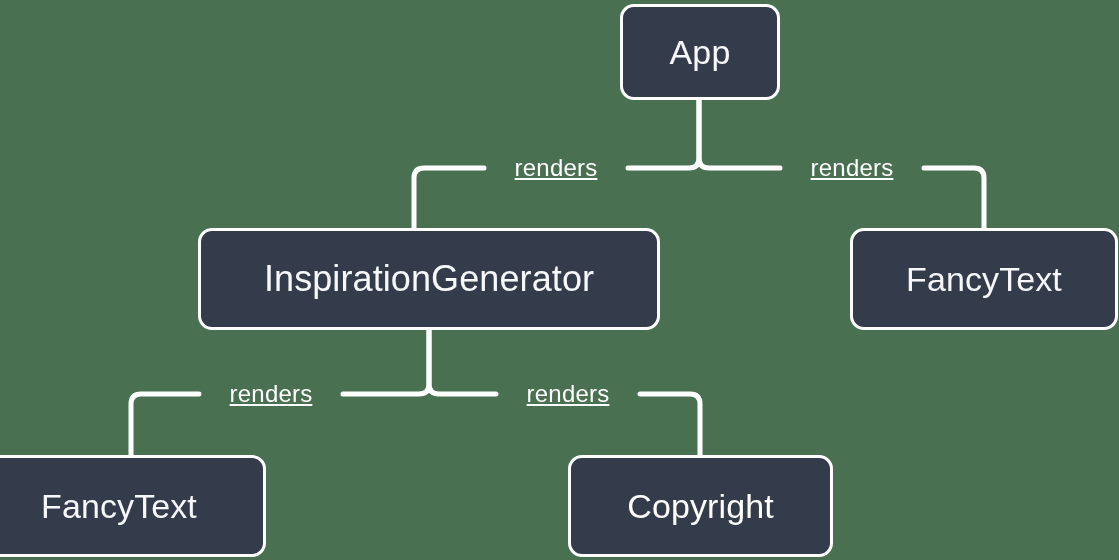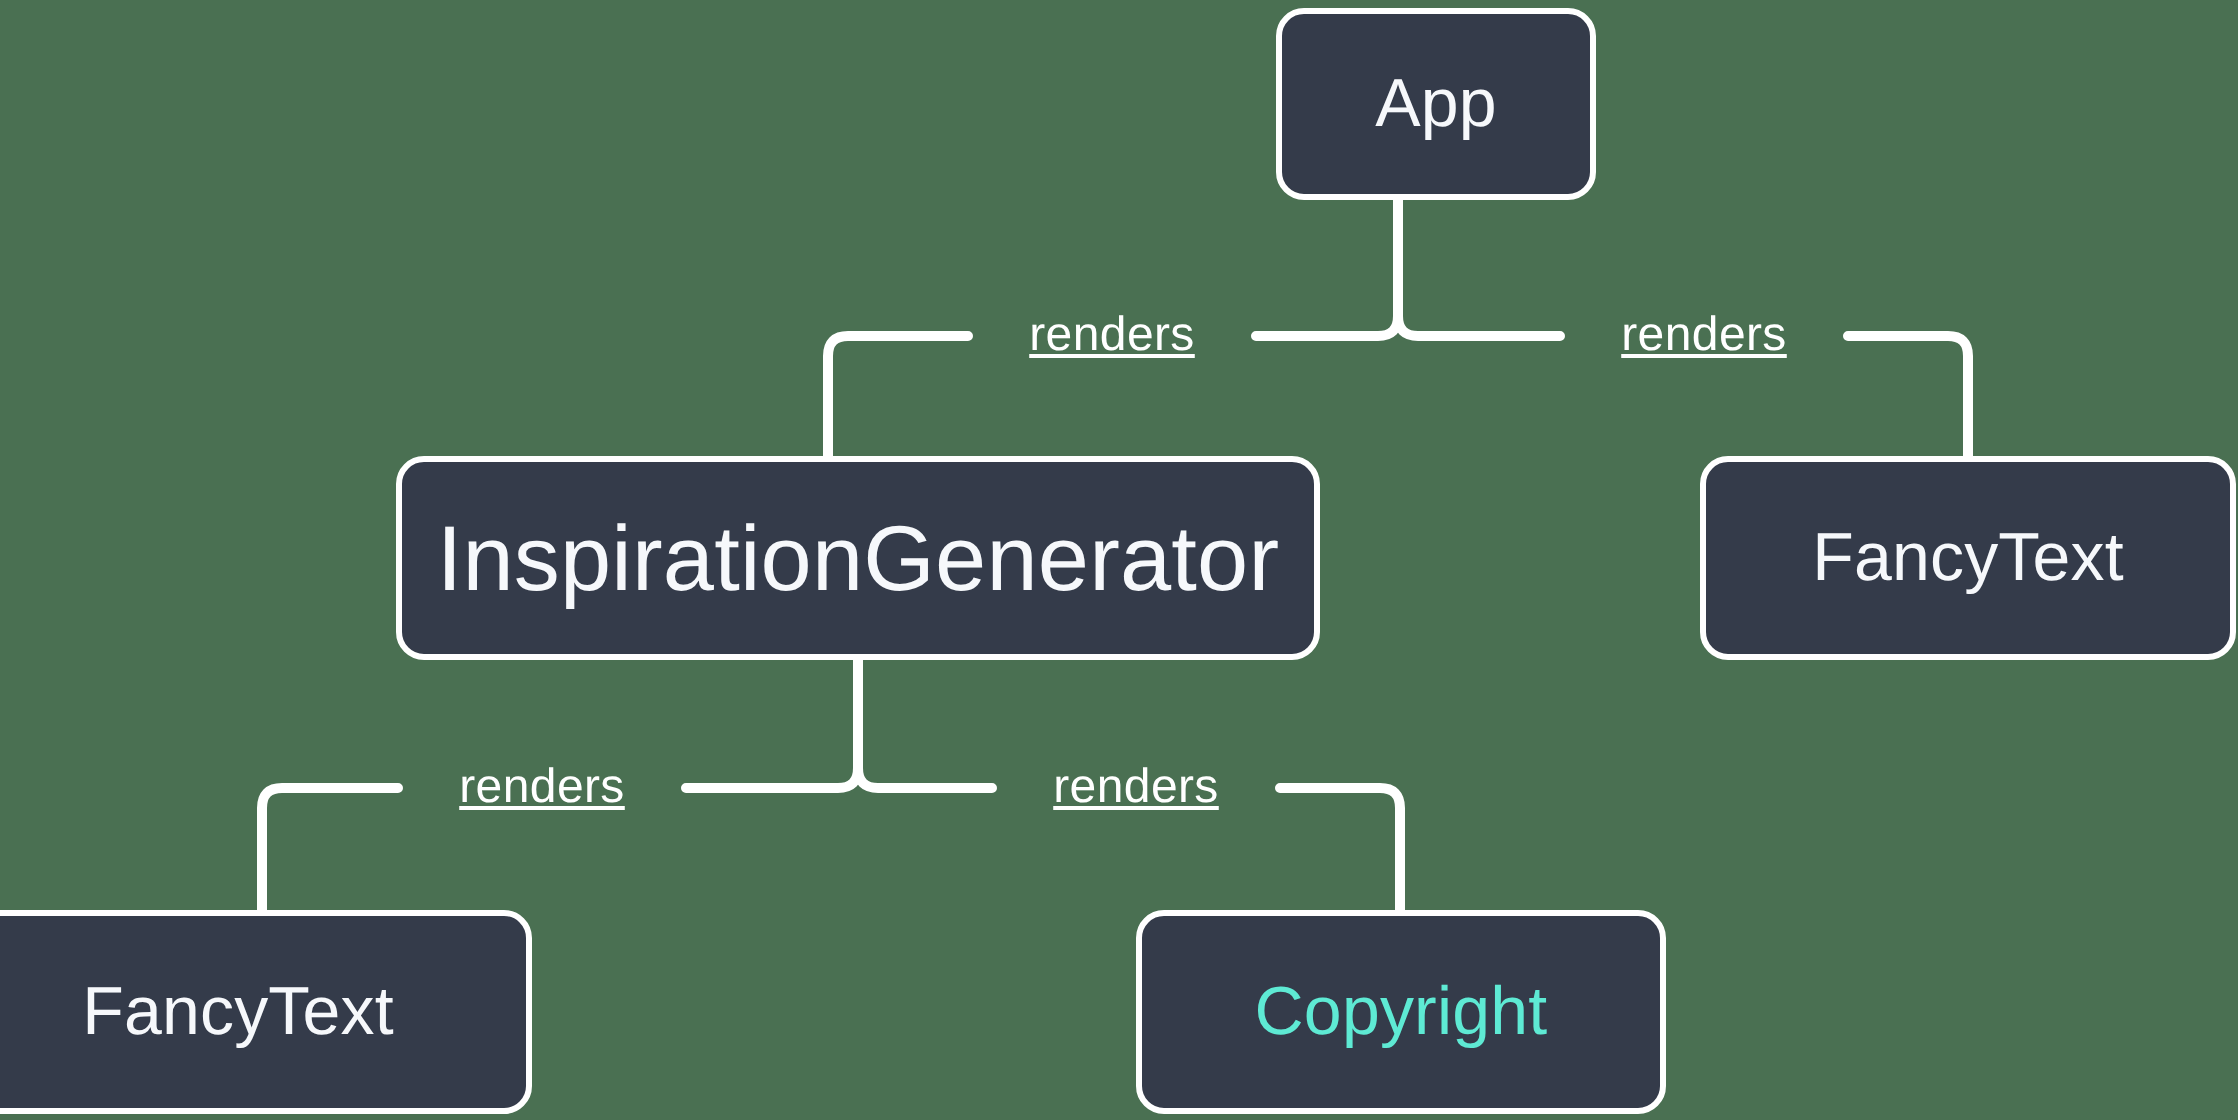--- a/index.html
+++ b/index.html
@@ -61,25 +61,25 @@
 <div id="diagram">
 
   <svg id="connectors" viewBox="0 0 1119 560" width="1119" height="560" aria-hidden="true">
       <path d="M 699 100 L 699 158 Q 699 168 689 168 L 628 168 M 484 168 L 424 168 Q 414 168 414 178 L 414 228" fill="none" stroke="#ffffff" stroke-width="5" stroke-linecap="round" stroke-linejoin="round"></path>
       <path d="M 699 100 L 699 158 Q 699 168 709 168 L 780 168 M 924 168 L 974 168 Q 984 168 984 178 L 984 228" fill="none" stroke="#ffffff" stroke-width="5" stroke-linecap="round" stroke-linejoin="round"></path>
       <path d="M 429 330 L 429 384 Q 429 394 419 394 L 343 394 M 199 394 L 141 394 Q 131 394 131 404 L 131 455" fill="none" stroke="#ffffff" stroke-width="5" stroke-linecap="round" stroke-linejoin="round"></path>
       <path d="M 429 330 L 429 384 Q 429 394 439 394 L 496 394 M 640 394 L 690 394 Q 700 394 700 404 L 700 455" fill="none" stroke="#ffffff" stroke-width="5" stroke-linecap="round" stroke-linejoin="round"></path>
     </svg>
 
   <div id="nodes-layer">
-      <div class="node" style="left: 638px; top: 4px; width: 160px; height: 96px; font-size: 34px; background: rgb(52, 59, 74); border-color: rgb(255, 255, 255); color: rgb(246, 248, 251);">App</div>
-      <div class="node" style="left: 198px; top: 228px; width: 462px; height: 102px; font-size: 46px; background: rgb(52, 59, 74); border-color: rgb(255, 255, 255); color: rgb(246, 248, 251);">InspirationGenerator</div>
+      <div class="node" style="left: 620px; top: 4px; width: 160px; height: 96px; font-size: 34px; background: rgb(52, 59, 74); border-color: rgb(255, 255, 255); color: rgb(246, 248, 251);">App</div>
+      <div class="node" style="left: 198px; top: 228px; width: 462px; height: 102px; font-size: 36px; background: rgb(52, 59, 74); border-color: rgb(255, 255, 255); color: rgb(246, 248, 251);">InspirationGenerator</div>
       <div class="node" style="left: 850px; top: 228px; width: 268px; height: 102px; font-size: 34px; background: rgb(52, 59, 74); border-color: rgb(255, 255, 255); color: rgb(246, 248, 251);">FancyText</div>
       <div class="node" style="left: -28px; top: 455px; width: 294px; height: 102px; font-size: 34px; background: rgb(52, 59, 74); border-color: rgb(255, 255, 255); color: rgb(246, 248, 251);">FancyText</div>
-      <div class="node" style="left: 568px; top: 455px; width: 265px; height: 102px; font-size: 34px; background: rgb(52, 59, 74); border-color: rgb(255, 255, 255); color: #5eead4;">Copyright</div>
+      <div class="node" style="left: 568px; top: 455px; width: 265px; height: 102px; font-size: 34px; background: rgb(52, 59, 74); border-color: rgb(255, 255, 255); color: #ffffff;">Copyright</div>
     </div>
   <div id="labels-layer">
       <div class="edge-label" style="left: 556px; top: 168px; color: rgb(255, 255, 255);">renders</div>
       <div class="edge-label" style="left: 852px; top: 168px; color: rgb(255, 255, 255);">renders</div>
       <div class="edge-label" style="left: 271px; top: 394px; color: rgb(255, 255, 255);">renders</div>
       <div class="edge-label" style="left: 568px; top: 394px; color: rgb(255, 255, 255);">renders</div>
     </div>
 
 </div>
 

